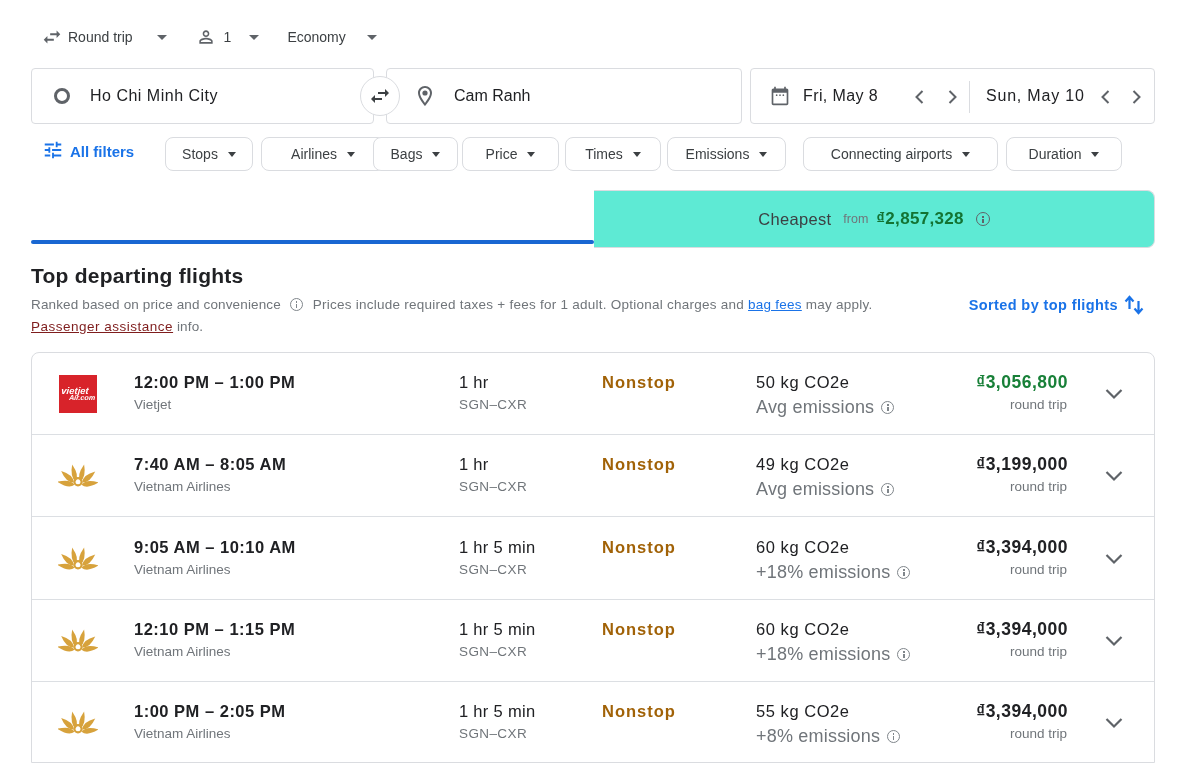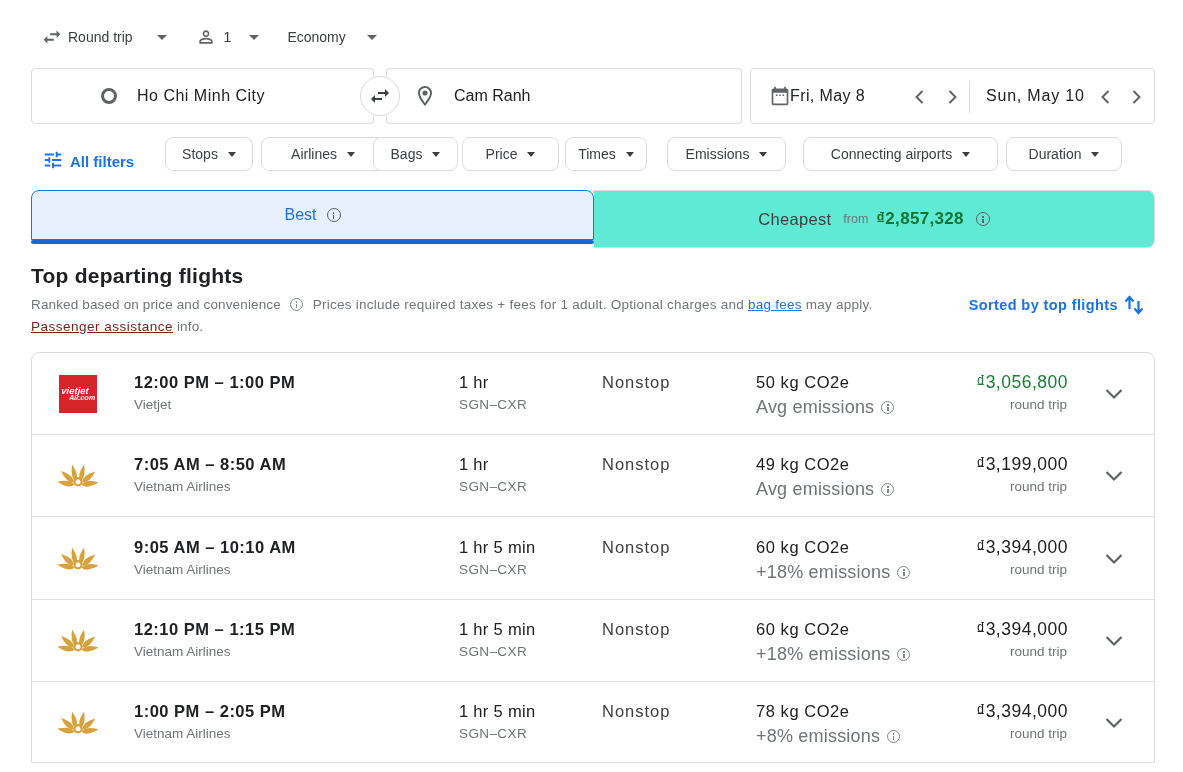--- a/index.html
+++ b/index.html
@@ -31,24 +31,24 @@
 .subline2 { position:absolute; left:31px; top:319px; font-size:13.5px; color:#70757a; letter-spacing:0.14px; }
 .sorted { position:absolute; right:39px; top:294px; font-size:14.5px; color:#1a73e8; font-weight:bold; display:flex; align-items:center; gap:6px; letter-spacing:0.4px; }
 
 .list { position:absolute; left:31px; top:352px; width:1124px; height:411px; border:1px solid #dadce0; border-radius:8px 8px 0 0; background:#fff; }
 .row { position:absolute; left:0; width:1122px; height:82px; border-bottom:1px solid #dcdfe3; }
 .row:last-child { border-bottom:none; }
 .rtime { position:absolute; left:102px; top:20px; font-size:16.5px; color:#202124; font-weight:bold; letter-spacing:0.5px; }
 .rair  { position:absolute; left:102px; top:44px; font-size:13.5px; color:#70757a; }
 .rdur  { position:absolute; left:427px; top:20px; font-size:16.5px; color:#202124; letter-spacing:0.3px; }
 .rleg  { position:absolute; left:427px; top:44px; font-size:13.5px; color:#70757a; letter-spacing:0.4px; }
-.rstop { position:absolute; left:570px; top:20px; font-size:16.5px; color:#404040; letter-spacing:1px; }
+.rstop { position:absolute; left:570px; top:20px; font-size:16.5px; color:#a16207; letter-spacing:1px;font-weight:bold; }
 .rco2  { position:absolute; left:724px; top:20px; font-size:16.5px; color:#202124; letter-spacing:0.55px; }
 .remis { position:absolute; left:724px; top:44px; font-size:18px; color:#70757a; display:flex; align-items:center; gap:7px; letter-spacing:0.2px; }
-.rprice { position:absolute; right:86px; top:19px; font-size:17.5px; font-weight:normal; color:#202124; letter-spacing:0.5px; }
+.rprice { position:absolute; right:86px; top:19px; font-size:17.5px; font-weight:bold; color:#202124; letter-spacing:0.5px; }
 .rprice.green { color:#188038; }
 .rrt   { position:absolute; right:87px; top:44px; font-size:13.5px; color:#70757a; }
 .rchev { position:absolute; right:31px; top:35px; }
 .logo { position:absolute; left:26px; top:21px; width:40px; height:40px; }
 .sinfo { display:inline-block; width:13px; height:13px; border:1.3px solid #80868b; border-radius:50%; position:relative; }
 .sinfo:before { content:""; position:absolute; left:50%; top:2.4px; width:1.4px; height:1.4px; margin-left:-0.7px; background:#80868b; }
 .sinfo:after { content:""; position:absolute; left:50%; top:4.6px; width:1.4px; height:4px; margin-left:-0.7px; background:#80868b; }
 a.glink { color:#1a73e8; text-decoration:underline; }
 a.blink { color:#7f1d1d; text-decoration:underline; }
 </style>
@@ -63,21 +63,21 @@
   <span class="caret" style="margin-left:24px"></span>
   <svg width="20" height="20" viewBox="0 0 24 24" fill="#5f6368" style="margin-left:29px;margin-right:8px">
       <path d="M12 5.9c1.16 0 2.1.94 2.1 2.1s-.94 2.1-2.1 2.1S9.9 9.16 9.9 8s.94-2.1 2.1-2.1m0 9c2.97 0 6.1 1.46 6.1 2.1v1.1H5.9V17c0-.64 3.13-2.1 6.1-2.1M12 4C9.79 4 8 5.79 8 8s1.79 4 4 4 4-1.79 4-4-1.79-4-4-4zm0 9c-2.67 0-8 1.34-8 4v3h16v-3c0-2.66-5.33-4-8-4z"></path>
     </svg>
   <span>1</span>
   <span class="caret" style="margin-left:18px"></span>
   <span style="margin-left:28px">Economy</span>
   <span class="caret" style="margin-left:21px"></span>
 </div>
 
-<div class="inputbox" style="left:31px; width:343px;padding-left:47px;">
+<div class="inputbox" style="left:31px; width:343px;">
   <span style="margin-left:22px; width:16px; height:16px; border:3px solid #5f6368; border-radius:50%; display:inline-block;"></span>
   <span class="inputtext" style="margin-left:20px; letter-spacing:0.5px;">Ho Chi Minh City</span>
 </div>
 <div class="inputbox" style="left:386px; width:356px;">
   <svg width="24" height="24" viewBox="0 0 24 24" fill="#5f6368" style="margin-left:26px">
       <path d="M12 2C8.13 2 5 5.13 5 9c0 5.25 7 13 7 13s7-7.75 7-13c0-3.87-3.13-7-7-7zm0 2c2.76 0 5 2.24 5 5 0 2.88-2.88 7.19-5 9.88C9.92 16.21 7 11.85 7 9c0-2.76 2.24-5 5-5z"></path>
       <circle cx="12" cy="9" r="2.6" fill="#5f6368"></circle>
     </svg>
   <span class="inputtext" style="margin-left:17px;">Cam Ranh</span>
 </div>
@@ -87,54 +87,53 @@
     </svg>
 </div>
 
 <div class="inputbox" style="left:750px; width:405px;">
   <svg width="20" height="20" viewBox="0 0 24 24" fill="#5f6368" style="margin-left:19px">
       <path d="M20 3h-1V1h-2v2H7V1H5v2H4c-1.1 0-2 .9-2 2v16c0 1.1.9 2 2 2h16c1.1 0 2-.9 2-2V5c0-1.1-.9-2-2-2zm0 18H4V8h16v13z"></path>
       <circle cx="8" cy="11" r="1"></circle>
       <circle cx="12" cy="11" r="1"></circle>
       <circle cx="16" cy="11" r="1"></circle>
     </svg>
-  <span class="inputtext" style="letter-spacing:0.4px;">Fri, May 8</span>
+  <span class="inputtext" style="margin-left:13px; letter-spacing:0.4px;">Fri, May 8</span>
   <span class="inputtext" style="position:absolute; left:235px; top:18px; letter-spacing:0.8px;">Sun, May 10</span>
   <svg class="dchev" style="left:162px;" width="14" height="16" viewBox="0 0 14 16" fill="none" stroke="#5f6368" stroke-width="2">
       <path d="M9.5 2 L3.5 8 L9.5 14"></path>
     </svg>
   <svg class="dchev" style="left:194px;" width="14" height="16" viewBox="0 0 14 16" fill="none" stroke="#5f6368" stroke-width="2">
       <path d="M4.5 2 L10.5 8 L4.5 14"></path>
     </svg>
   <span style="position:absolute; left:218px; top:12px; width:1px; height:32px; background:#dadce0;"></span>
   <svg class="dchev" style="left:348px;" width="14" height="16" viewBox="0 0 14 16" fill="none" stroke="#5f6368" stroke-width="2">
       <path d="M9.5 2 L3.5 8 L9.5 14"></path>
     </svg>
   <svg class="dchev" style="left:378px;" width="14" height="16" viewBox="0 0 14 16" fill="none" stroke="#5f6368" stroke-width="2">
       <path d="M4.5 2 L10.5 8 L4.5 14"></path>
     </svg>
 </div>
 
-<div class="abs" style="left:42px; top:141px; display:flex; align-items:center; gap:6px; color:#1a73e8; font-size:15px; font-weight:bold;margin-top:10px;">
+<div class="abs" style="left:42px; top:141px; display:flex; align-items:center; gap:6px; color:#1a73e8; font-size:15px; font-weight:bold;">
   <svg width="22" height="22" viewBox="0 0 24 24" fill="#1a73e8" style="margin-top:-2px">
       <path d="M3 17v2h6v-2H3zM3 5v2h10V5H3zm10 16v-2h8v-2h-8v-2h-2v6h2zM7 9v2H3v2h4v2h2V9H7zm14 4v-2H11v2h10zm-6-4h2V7h4V5h-4V3h-2v6z"></path>
     </svg>
   <span>All filters</span>
 </div>
 <div class="chip" style="left:165px; width:88px;">Stops <span class="caret"></span></div>
 <div class="chip" style="left:261px; width:124px;">Airlines <span class="caret"></span></div>
 <div class="chip" style="left:373px; width:85px;">Bags <span class="caret"></span></div>
 <div class="chip" style="left:462px; width:97px;">Price <span class="caret"></span></div>
-<div class="chip" style="left:565px; width:82px;">Times <span class="caret"></span></div>
+<div class="chip" style="left:565px; width:96px;">Times <span class="caret"></span></div>
 <div class="chip" style="left:667px; width:119px;">Emissions <span class="caret"></span></div>
 <div class="chip" style="left:803px; width:195px;">Connecting airports <span class="caret"></span></div>
 <div class="chip" style="left:1006px; width:116px;">Duration <span class="caret"></span></div>
 
 <div class="tabs">
-  <div class="tab-best">Best <span class="info"></span></div>
   <div class="tab-best-bar"></div>
   <div class="tab-cheap">
     <span style="font-size:16.5px; letter-spacing:0.3px;">Cheapest</span>
     <span style="font-size:12.5px; color:#70757a; margin-left:4px;">from</span>
     <span style="font-size:17px; color:#137333; font-weight:bold; letter-spacing:0.3px;">₫2,857,328</span>
     <span class="info" style="margin-left:4px"></span>
   </div>
 </div>
 
 <h2 class="tdf">Top departing flights</h2>
@@ -172,21 +171,21 @@
         <g fill="#d7a23c">
           <path d="M0,-17.5 Q5,-5.5 0,0 Q-5,-5.5 0,-17.5Z" transform="translate(17.8,25.5) rotate(-12)"></path>
           <path d="M0,-17.5 Q5,-5.5 0,0 Q-5,-5.5 0,-17.5Z" transform="translate(22.2,25.5) rotate(13)"></path>
           <path d="M0,-17 Q5.4,-5.5 0,0 Q-5.4,-5.5 0,-17Z" transform="translate(15.8,26.5) rotate(-48)"></path>
           <path d="M0,-17 Q5.4,-5.5 0,0 Q-5.4,-5.5 0,-17Z" transform="translate(24.2,26.5) rotate(50)"></path>
           <path d="M0,-17.5 Q5.4,-5 0,0 Q-5.4,-5 0,-17.5Z" transform="translate(16.5,28.8) rotate(-80)"></path>
           <path d="M0,-17.5 Q5.4,-5 0,0 Q-5.4,-5 0,-17.5Z" transform="translate(23.5,28.8) rotate(82)"></path>
           <circle cx="20" cy="25.8" r="3.6" fill="none" stroke="#d7a23c" stroke-width="2.2"></circle>
         </g>
       </svg>
-    <span class="rtime">7:05 AM – 8:50 AM</span>
+    <span class="rtime">7:40 AM – 8:05 AM</span>
       <span class="rair">Vietnam Airlines</span>
     <span class="rdur">1 hr</span>
       <span class="rleg">SGN–CXR</span>
     <span class="rstop">Nonstop</span>
     <span class="rco2">49 kg CO2e</span>
       <span class="remis">Avg emissions <span class="sinfo"></span></span>
     <span class="rprice">₫3,199,000</span>
       <span class="rrt">round trip</span>
     <svg class="rchev" width="18" height="12" viewBox="0 0 18 12" fill="none" stroke="#5f6368" stroke-width="2.2">
         <path d="M1.5 2 L9 9.5 L16.5 2"></path>
@@ -252,21 +251,21 @@
           <path d="M0,-17.5 Q5.4,-5 0,0 Q-5.4,-5 0,-17.5Z" transform="translate(16.5,28.8) rotate(-80)"></path>
           <path d="M0,-17.5 Q5.4,-5 0,0 Q-5.4,-5 0,-17.5Z" transform="translate(23.5,28.8) rotate(82)"></path>
           <circle cx="20" cy="25.8" r="3.6" fill="none" stroke="#d7a23c" stroke-width="2.2"></circle>
         </g>
       </svg>
     <span class="rtime">1:00 PM – 2:05 PM</span>
       <span class="rair">Vietnam Airlines</span>
     <span class="rdur">1 hr 5 min</span>
       <span class="rleg">SGN–CXR</span>
     <span class="rstop">Nonstop</span>
-    <span class="rco2">78 kg CO2e</span>
+    <span class="rco2">55 kg CO2e</span>
       <span class="remis">+8% emissions <span class="sinfo"></span></span>
     <span class="rprice">₫3,394,000</span>
       <span class="rrt">round trip</span>
     <svg class="rchev" width="18" height="12" viewBox="0 0 18 12" fill="none" stroke="#5f6368" stroke-width="2.2">
         <path d="M1.5 2 L9 9.5 L16.5 2"></path>
       </svg>
   </div>
 </div>
 
 </body></html>

